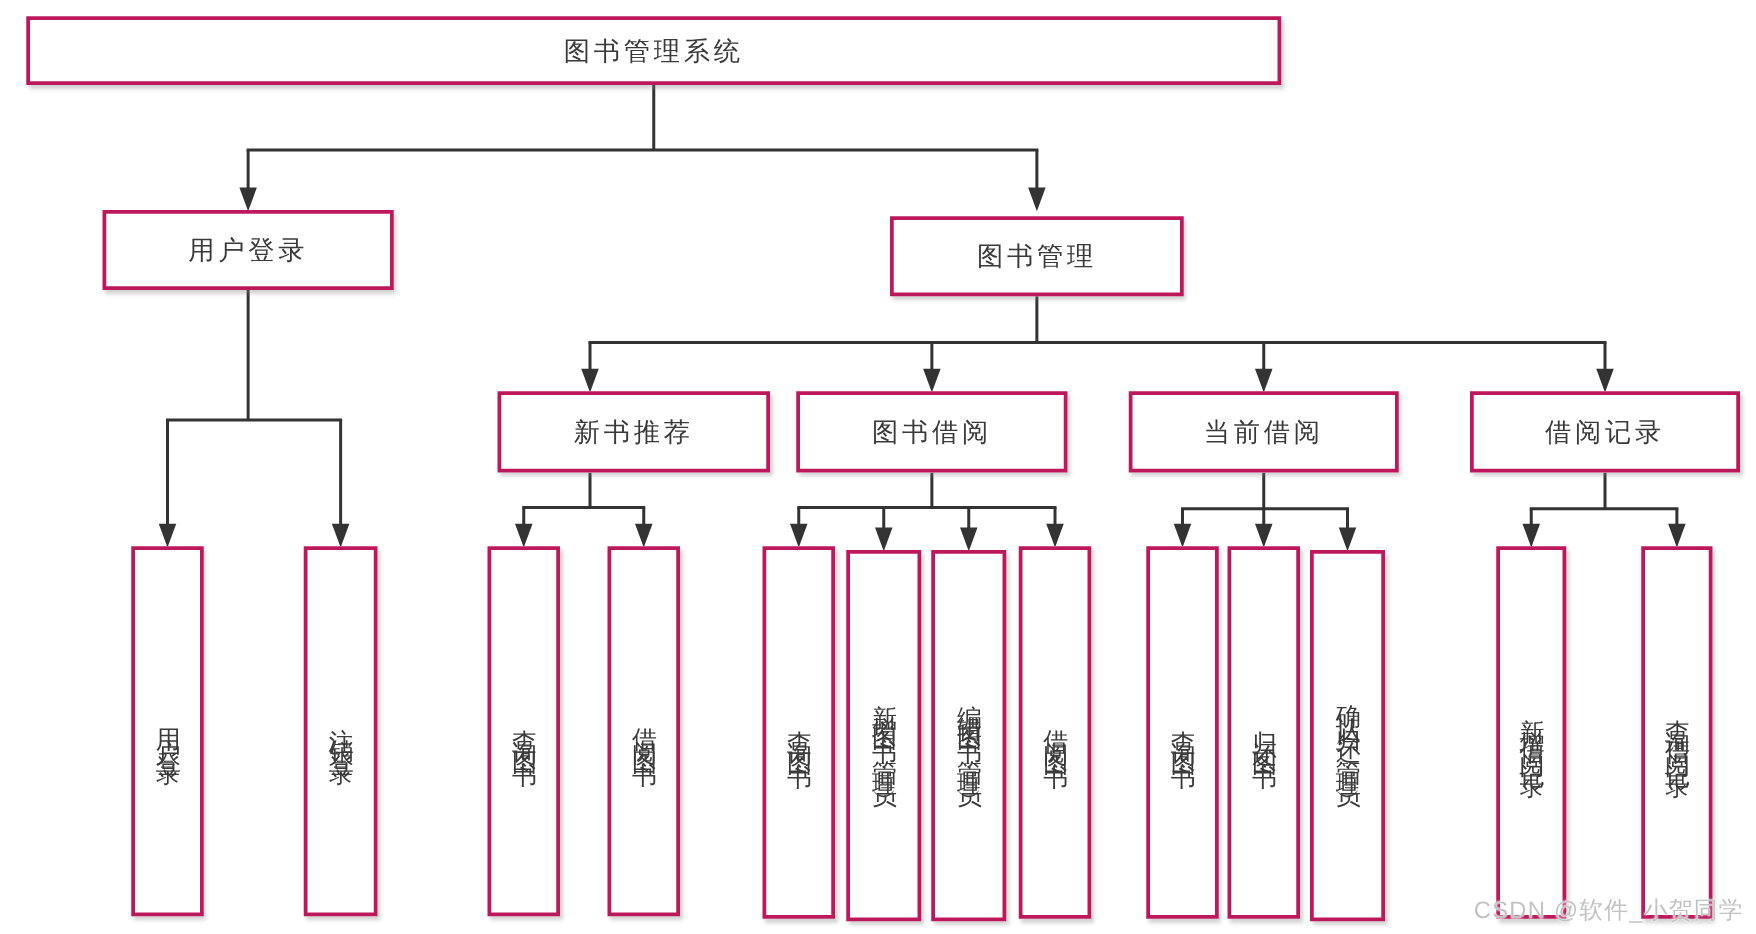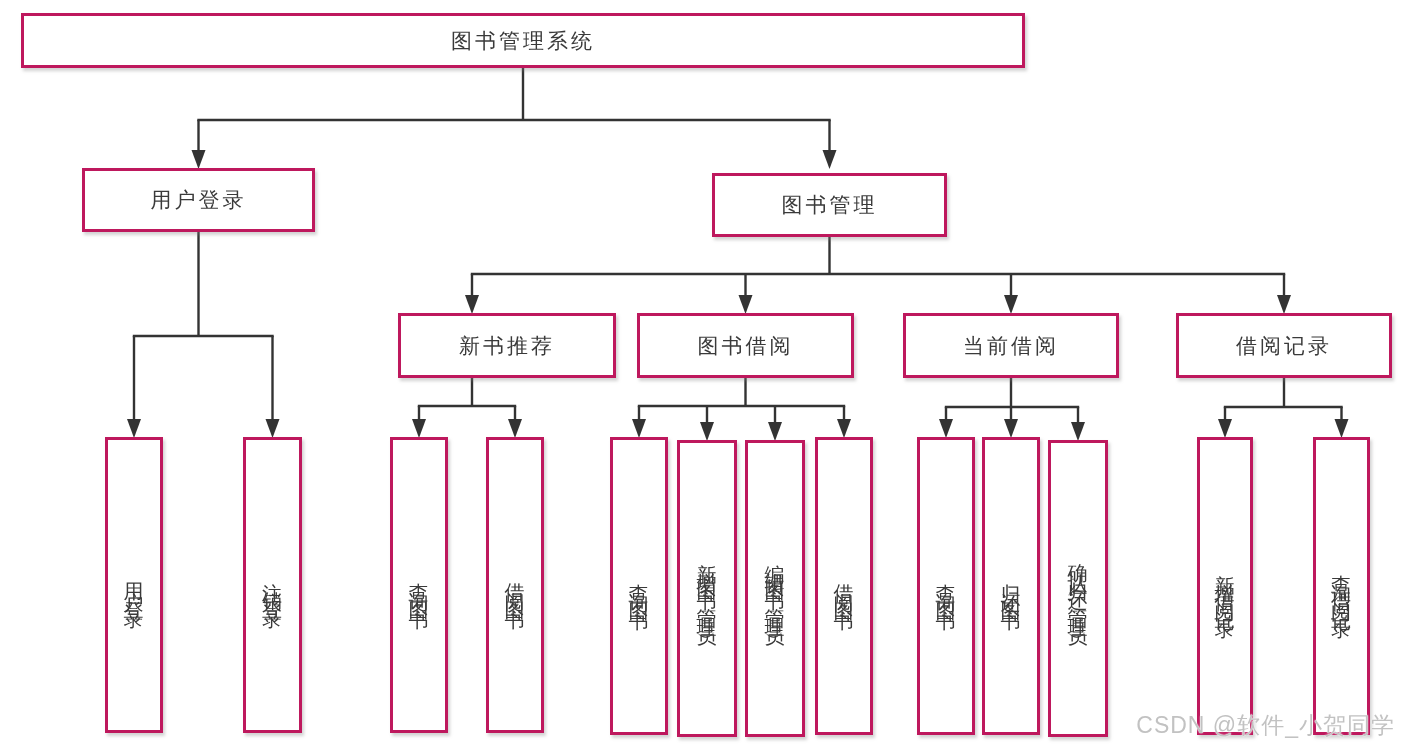--- a/index.html
+++ b/index.html
@@ -38,21 +38,21 @@
     writing-mode:vertical-rl;
     text-orientation:mixed;
     font-size:20px;
     letter-spacing:9px;
     line-height:1;
   }
   .watermark{
     position:absolute;
     right:10px;
     bottom:6px;
-    font-size:23px;
+    font-size:19px;
     letter-spacing:1px;
     color:#c2c2c2;
     text-shadow:0 0 2px #ffffff,0 0 1px #ffffff;
     z-index:5;
     white-space:nowrap;
   }
 </style>
 </head>
 <body>
 

